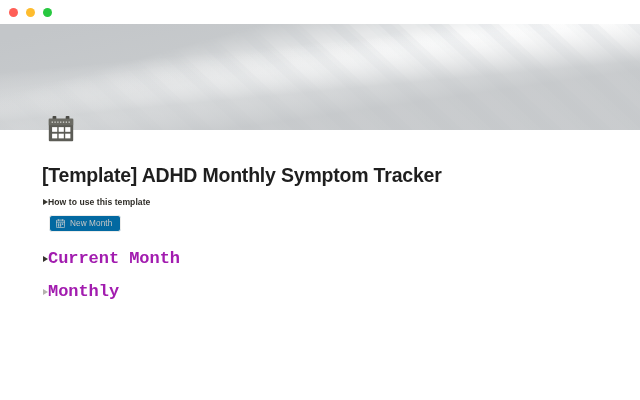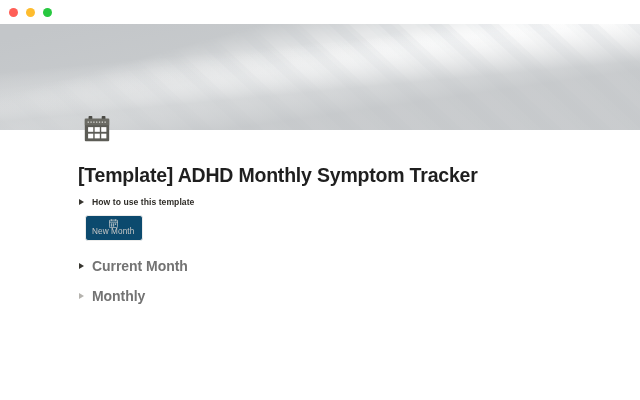--- a/index.html
+++ b/index.html
@@ -54,21 +54,20 @@
     width: 100%;
     height: 100%;
     display: block;
   }
 
   
   .page {
     position: relative;
     background: #ffffff;
     height: 270px;
-    margin-left: 36px;
   }
   .page-inner {
     padding-left: 42px;
     padding-right: 40px;
   }
 
   
   .page-icon {
     position: absolute;
     left: 46px;
@@ -84,21 +83,21 @@
     font-weight: bold;
     letter-spacing: -0.2px;
     color: #1f1f1f;
     line-height: 1.25;
   }
 
   
   .toggle-row {
     display: flex;
     align-items: center;
-    gap: 8px;
+    gap: 0;
     margin-top: 10px;
   }
   .tri {
     width: 0;
     height: 0;
     flex: 0 0 auto;
     border-top: 3.6px solid transparent;
     border-bottom: 3.6px solid transparent;
     border-left: 5.2px solid #37352f;
     margin-left: 1px;
@@ -108,41 +107,42 @@
   .toggle-small .label {
     font-size: 8.6px;
     font-weight: bold;
     color: #2f2d28;
     letter-spacing: 0.05px;
   }
   .toggle-h2 {
     margin-top: 17px;
   }
   .toggle-h2 .label {
-    font-size: 14px;
+    font-size: 17px;
     font-weight: bold;
-    color: #737373;
+    color: #a21caf;
     letter-spacing: -0.05px;
+    font-family: Liberation Mono, monospace;
   }
   .toggle-h2.archive { margin-top: 14px; }
 
   
   .button-row {
     margin-top: 7px;
     padding-left: 7px;
   }
   .btn-newmonth {
     display: inline-flex;
     align-items: center;
+    gap: 5px;
     border: 1px solid #ececeb;
     border-radius: 3px;
     padding: 3px 8px 3px 6px;
-    background: #0c4a6e;
+    background: #0369a1;
     line-height: 1;
-    flex-direction: column;
   }
   .btn-newmonth .btn-label {
     font-size: 8.2px;
     color: #c9c8c6;
     letter-spacing: 0.1px;
   }
   .mini-cal {
     width: 9px;
     height: 9px;
     display: block;

